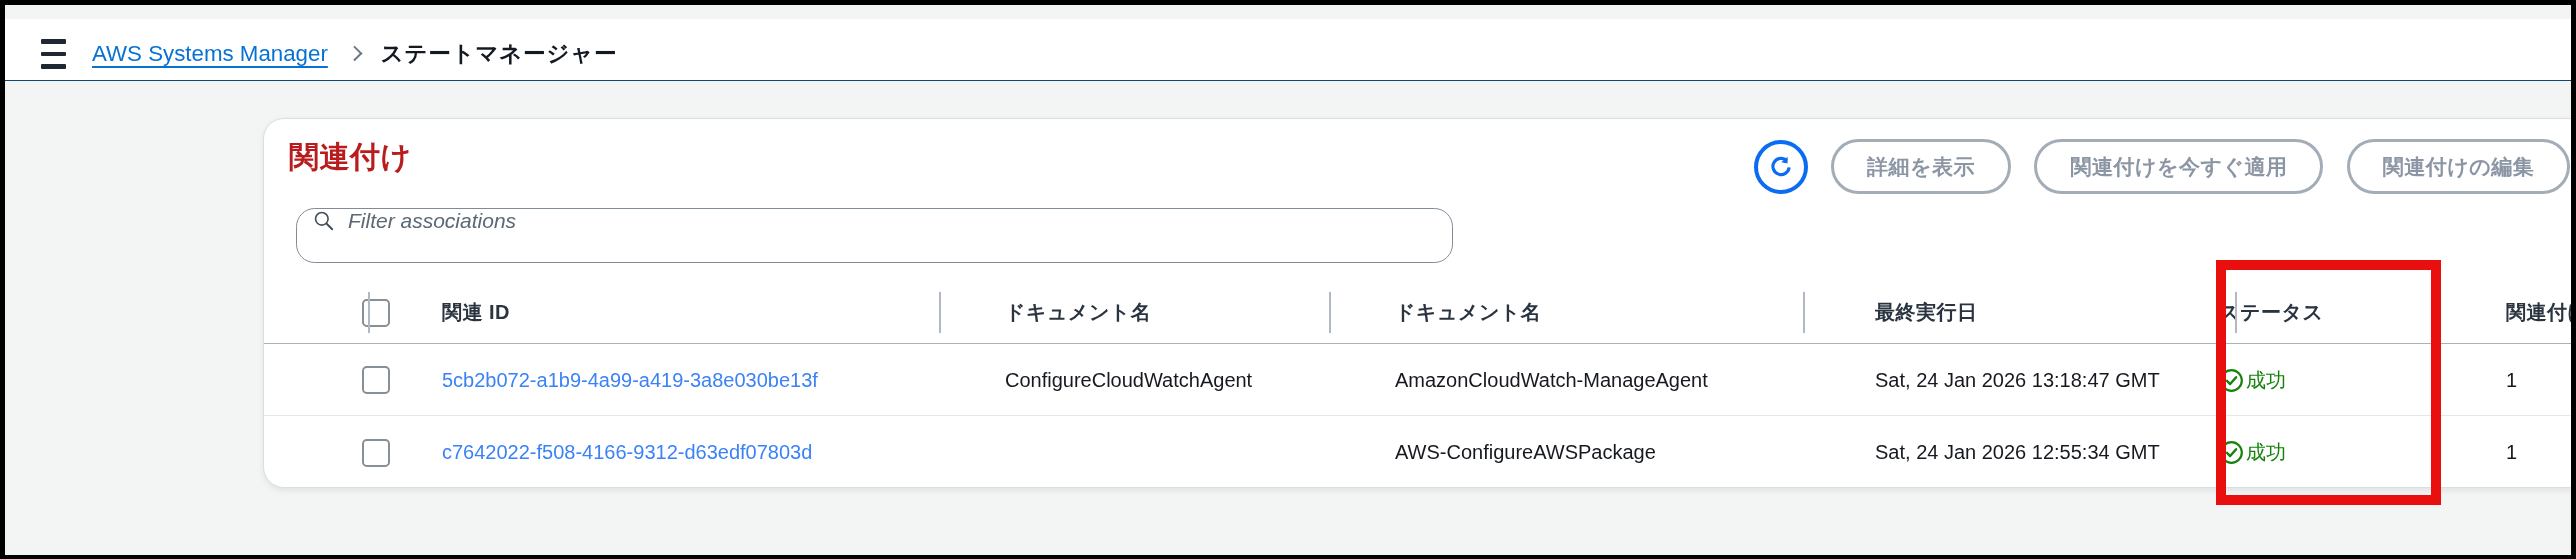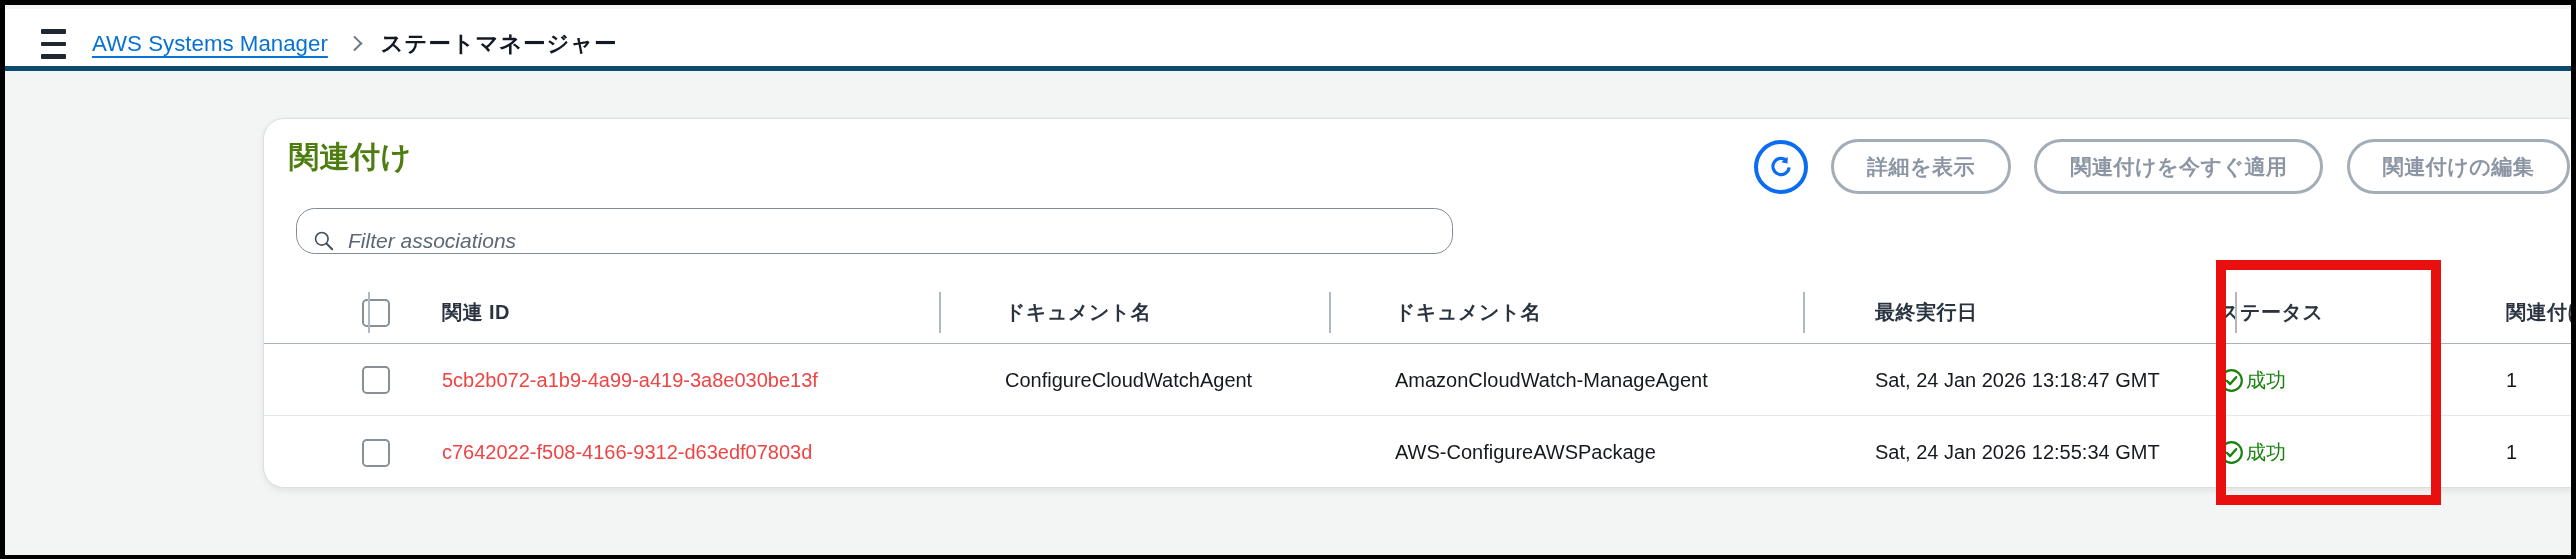--- a/index.html
+++ b/index.html
@@ -7,22 +7,22 @@
   body { font-family:"Liberation Sans", sans-serif; }
 
   
   .frame {
     position:relative; width:2576px; height:560px;
     border:5.2px solid #000; background:#f3f4f4; overflow:hidden;
   }
 
   
   .topbar {
-    position:absolute; left:0; top:4px; width:2566px; height:62px;
-    background:#ffffff; border-bottom:5px solid #0c4a6e;
+    position:absolute; left:0; top:14px; width:2566px; height:62px;
+    background:#ffffff; border-bottom:1px solid #0c4a6e;
     display:flex; align-items:center;
   }
   .hamburger {
     position:absolute; left:36px; top:20px; width:25px; height:30px;
     display:flex; flex-direction:column; justify-content:space-between; cursor:pointer;
   }
   .hamburger span { display:block; width:25px; height:4.7px; background:#1f2733; border-radius:1px; }
   .breadcrumb { position:absolute; left:87px; top:0; height:69px; display:flex; align-items:center; gap:17.7px; }
   .crumb-link {
     font-size:22.3px; color:#0872d3; text-decoration:underline;
@@ -35,40 +35,40 @@
   .crumb-current { font-size:22.3px; font-weight:bold; color:#121923; letter-spacing:1px; }
 
   
   .card {
     position:absolute; left:258px; top:113px; width:2327px; height:370px;
     background:#ffffff; border:1px solid #dadde2; border-radius:21px;
     box-shadow:0 2.6px 6.2px rgba(0,0,0,0.07);
   }
   .panel-title {
     position:absolute; left:25px; top:17.7px;
-    font-size:30px; font-weight:bold; color:#4d7c0f; letter-spacing:0.5px;
+    font-size:30px; font-weight:bold; color:#b91c1c; letter-spacing:0.5px;
   }
 
   
   .actions { position:absolute; top:20px; right:18.7px; display:flex; align-items:center; gap:23.4px; }
   .refresh-btn {
     width:54px; height:54px; border-radius:50%; background:#fff;
     border:4.2px solid #0a6cf0; display:flex; align-items:center; justify-content:center; cursor:pointer;
   }
   .btn {
     height:55px; border-radius:27.5px; background:#ffffff; border:3.1px solid #a3adb8;
     color:#8b95a3; font-size:21px; font-weight:bold; font-family:"Liberation Sans", sans-serif;
     padding:8px 33px; letter-spacing:0.5px; white-space:nowrap; cursor:pointer;
   }
 
   
   .filter {
-    position:absolute; left:32px; top:89px; width:1157px; height:46px;
+    position:absolute; left:32px; top:89px; width:1157px; height:55px;
     border:1.6px solid #828c99; border-radius:18.7px; background:#fff;
-    display:flex; align-items:flex-end; padding:0 14.5px;
+    display:flex; align-items:flex-start; padding:0 14.5px;
   }
   .filter svg { flex:0 0 auto; }
   .filter input {
     flex:1; border:none; outline:none; margin-left:12.5px;
     font-size:21px; font-style:italic; color:#3a434e; background:transparent;
     font-family:"Liberation Sans", sans-serif;
   }
   .filter input::placeholder { color:#5b6875; font-style:italic; opacity:1; }
 
   
@@ -79,21 +79,21 @@
   .cell { position:absolute; top:0; height:100%; display:flex; align-items:center; white-space:nowrap;margin-left:37px; }
   .th  { font-size:20px; font-weight:bold; color:#2a3440; letter-spacing:0.5px; }
   .td  { font-size:20px; color:#16191f; }
   .c-check   { left:61px; }
   .c-id      { left:141px; }
   .c-name    { left:704px; }
   .c-doc     { left:1094px; }
   .c-date    { left:1574px; }
   .c-status  { left:1918px; }
   .c-version { left:2205px; }
-  .id-link { color:#ef4444; cursor:pointer; }
+  .id-link { color:#3b82f6; cursor:pointer; }
   .checkbox {
     width:28px; height:28px; border:2.1px solid #879097; border-radius:4.7px; background:#fff; cursor:pointer;
   }
   .colsep { position:absolute; top:10.4px; width:1.6px; height:41px; background:#b0b8c2; }
   .sep1 { left:104px; } .sep2 { left:675px; } .sep3 { left:1065px; }
   .sep4 { left:1539px; } .sep5 { left:1971px; }
   .status-ok { display:flex; align-items:center; gap:2px; color:#15820b; font-size:20px; font-weight:500; }
 
   
   .red-box {

